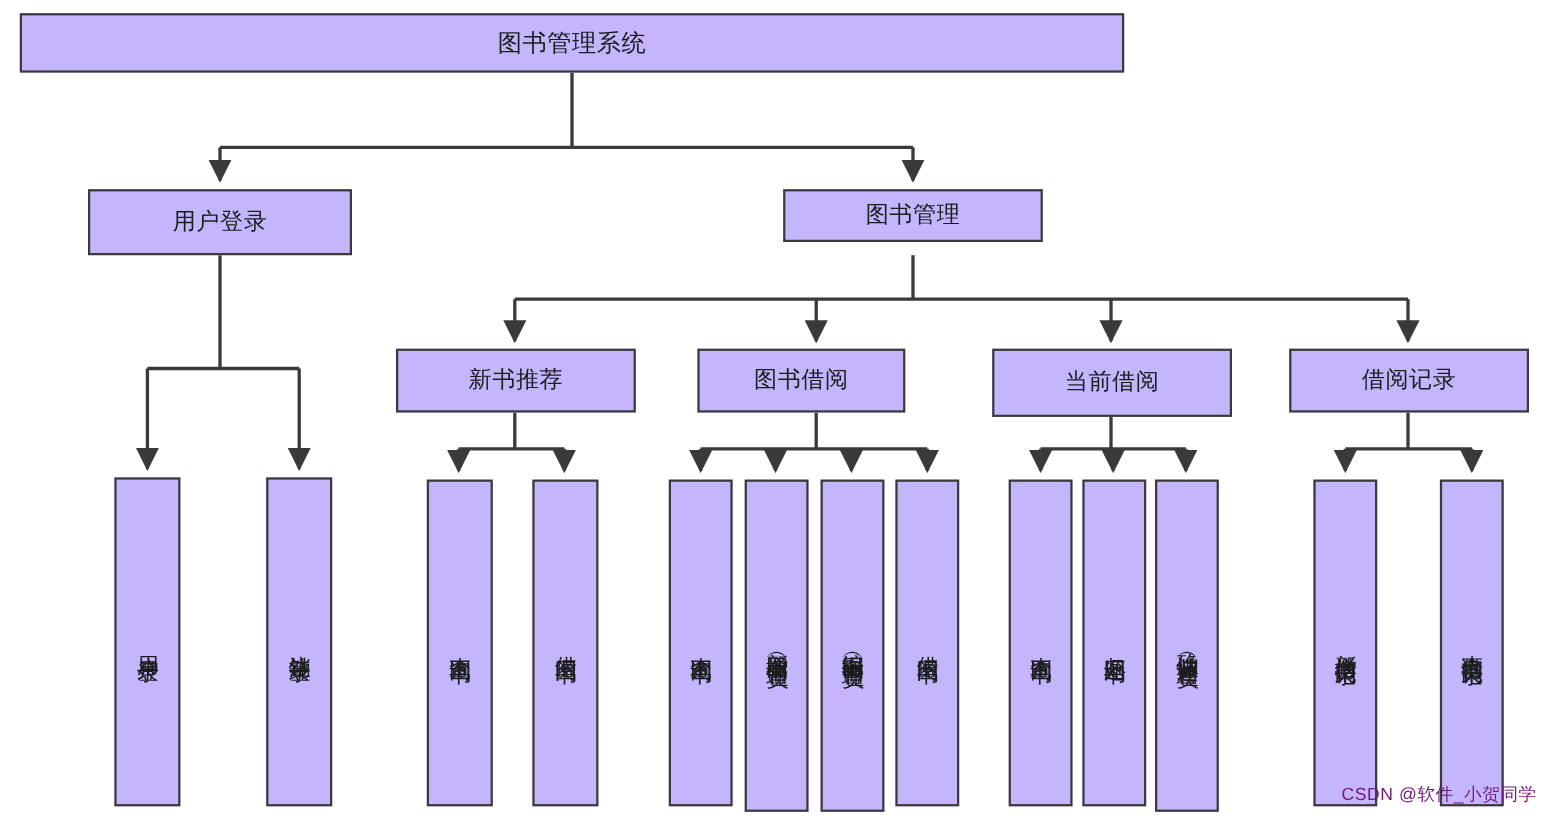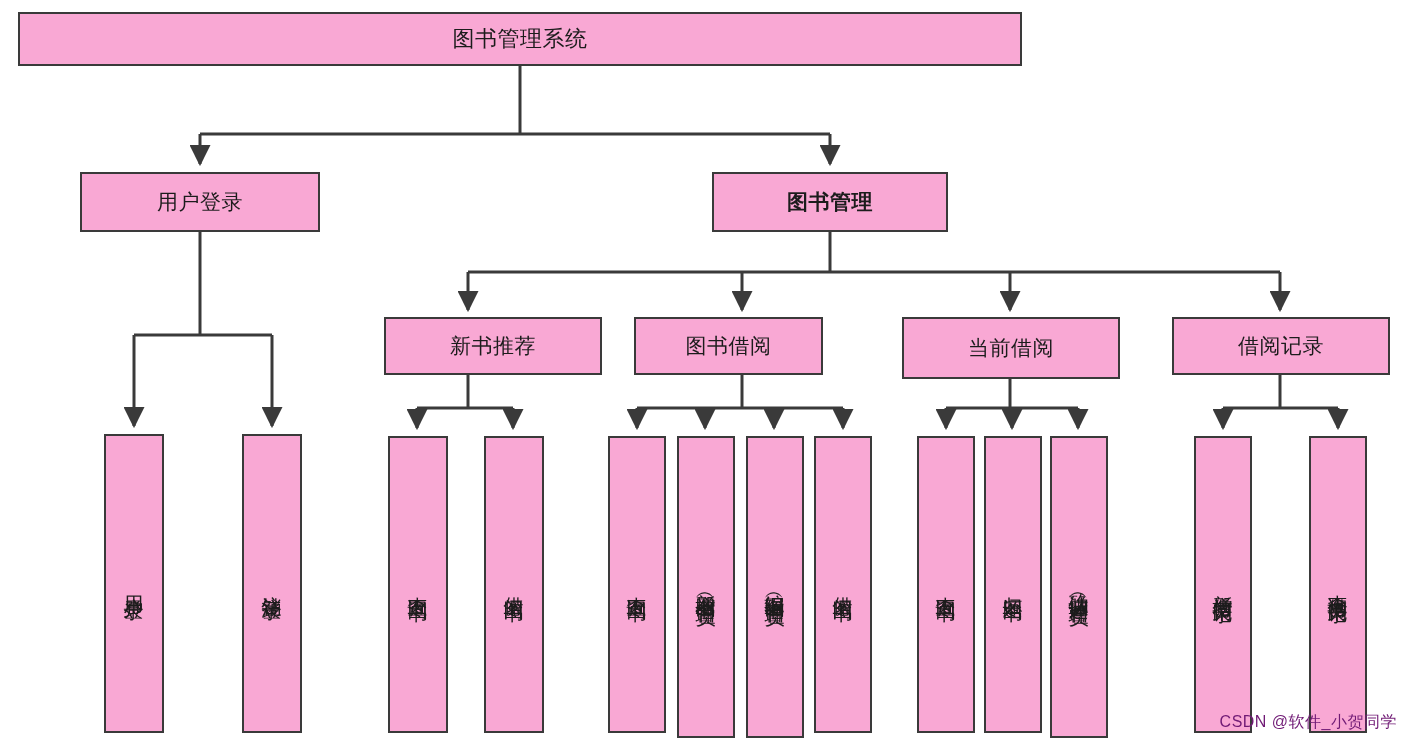--- a/index.html
+++ b/index.html
@@ -8,21 +8,21 @@
     background:#ffffff;
     font-family:"Liberation Sans","DejaVu Sans",sans-serif;
     overflow:hidden;
   }
   #stage{position:relative;width:1405px;height:747px;}
   svg#wires{position:absolute;left:0;top:0;width:1405px;height:747px;}
 
   .node{
     position:absolute;
     box-sizing:border-box;
-    background:#f9a8d4;
+    background:#c4b5fd;
     border:2px solid #3a3a3a;
     display:flex;
     align-items:center;
     justify-content:center;
     color:#1c1c1c;
   }
   .node .lbl{
     font-size:21px;
     line-height:1.15;
     letter-spacing:.5px;
@@ -106,25 +106,25 @@
     </g>
   </svg>
 
   <div class="node" id="root" style="left:18px;top:12px;width:1004px;height:54px;">
     <span class="lbl">图书管理系统</span>
   </div>
 
   <div class="node" style="left:80px;top:172px;width:240px;height:60px;">
     <span class="lbl">用户登录</span>
   </div>
-  <div class="node" style="left:712px;top:172px;width:236px;height:60px;font-weight:bold;">
+  <div class="node" style="left:712px;top:172px;width:236px;height:48px;">
     <span class="lbl">图书管理</span>
   </div>
 
-  <div class="node" style="left:360px;top:317px;width:218px;height:58px;margin-left:24px;">
+  <div class="node" style="left:360px;top:317px;width:218px;height:58px;">
     <span class="lbl">新书推荐</span>
   </div>
   <div class="node" style="left:634px;top:317px;width:189px;height:58px;">
     <span class="lbl">图书借阅</span>
   </div>
   <div class="node" style="left:902px;top:317px;width:218px;height:62px;">
     <span class="lbl">当前借阅</span>
   </div>
   <div class="node" style="left:1172px;top:317px;width:218px;height:58px;text-align:center;">
     <span class="lbl">借阅记录</span>

